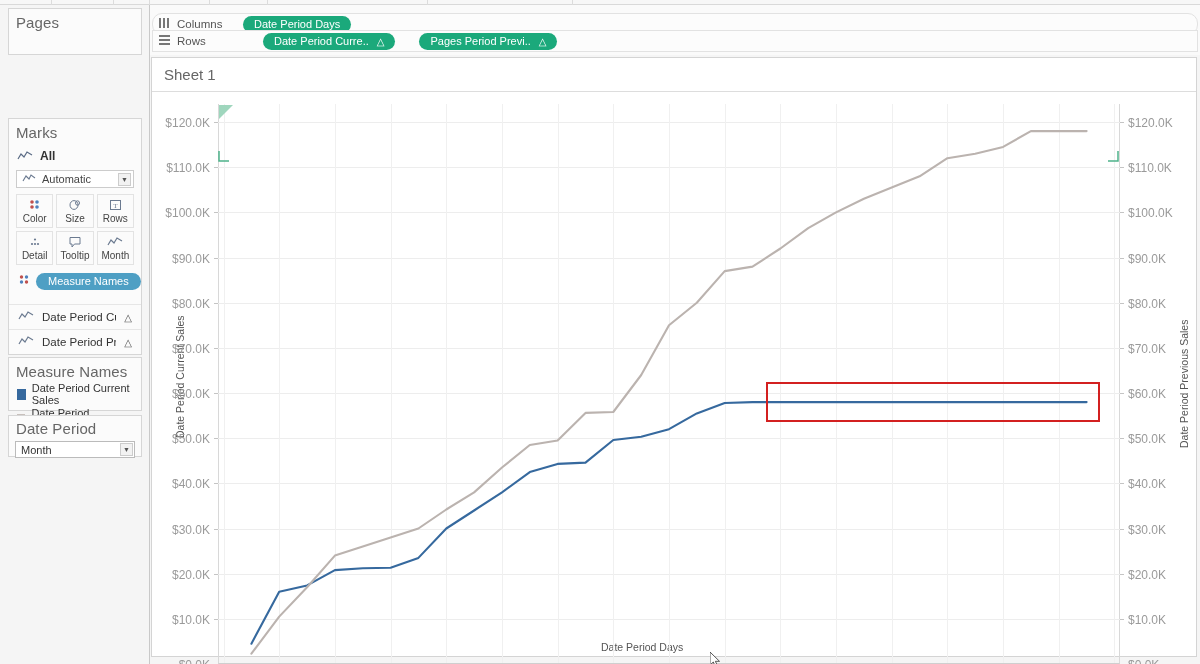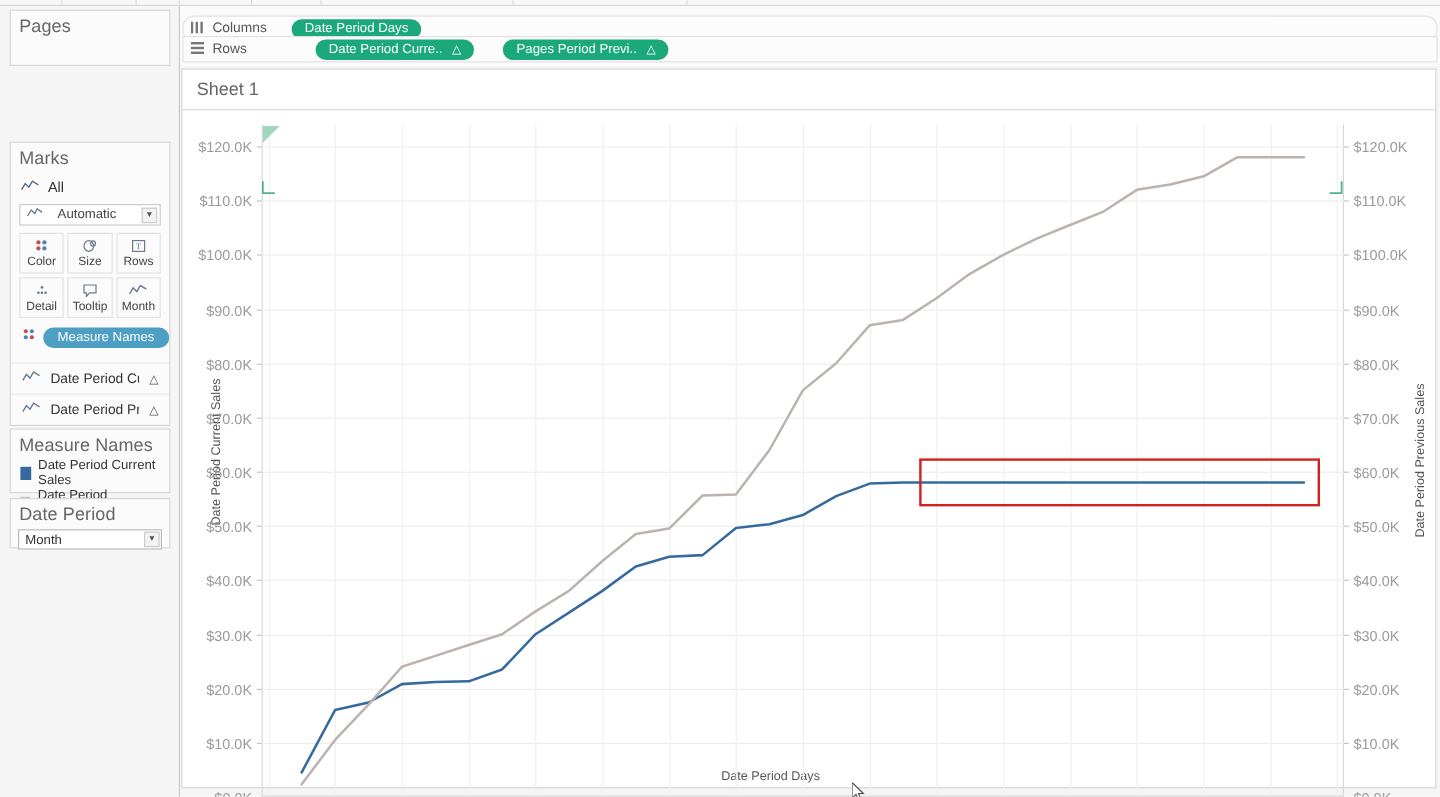--- a/index.html
+++ b/index.html
@@ -25,24 +25,24 @@
     border:1px solid #d6d6d6; }
   .card-title { font-size:15px; color:#666; padding:5px 7px 4px 7px; letter-spacing:.1px; }
 
   #pages-card { top:3px; height:47px; }
   #filters-card { top:55px; height:47px; }
   #marks-card { top:113px; height:237px; border:1px solid #d6d6d6; background:#fbfbfb;}
   #legend-card { top:352px; height:54px; }
   #param-card  { top:410px; height:42px; }
 
   .marks-all { display:flex; align-items:center; gap:7px; padding:2px 8px 5px 8px; }
-  .marks-all .lbl { font-size:12px; font-weight:normal; color:#333; }
+  .marks-all .lbl { font-size:12px; font-weight:bold; color:#333; }
 
   .mark-type-select { margin:0 7px 6px 7px; height:18px; background:#fff;
-    border:1px solid #ccc; display:flex; align-items:center; gap:12px;
+    border:1px solid #ccc; display:flex; align-items:center; gap:6px;
     padding:0 3px 0 5px; font-size:11px; color:#444; position:relative;}
   .mark-type-select .caret { position:absolute; right:2px; top:2px; width:13px; height:13px;
     background:#f2f2f2; border:1px solid #ccc; display:flex; align-items:center; justify-content:center;
     font-size:7px; color:#555; }
 
   .mark-btn-grid { display:grid; grid-template-columns:repeat(3,1fr); gap:3px; padding:0 7px; }
   .mark-btn { height:34px; background:#fbfbfb; border:1px solid #e3e3e3;
     display:flex; flex-direction:column; align-items:center; justify-content:center; gap:1px; }
   .mark-btn .glyph { height:14px; display:flex; align-items:center; justify-content:center; }
   .mark-btn .cap { font-size:10px; color:#444; }

